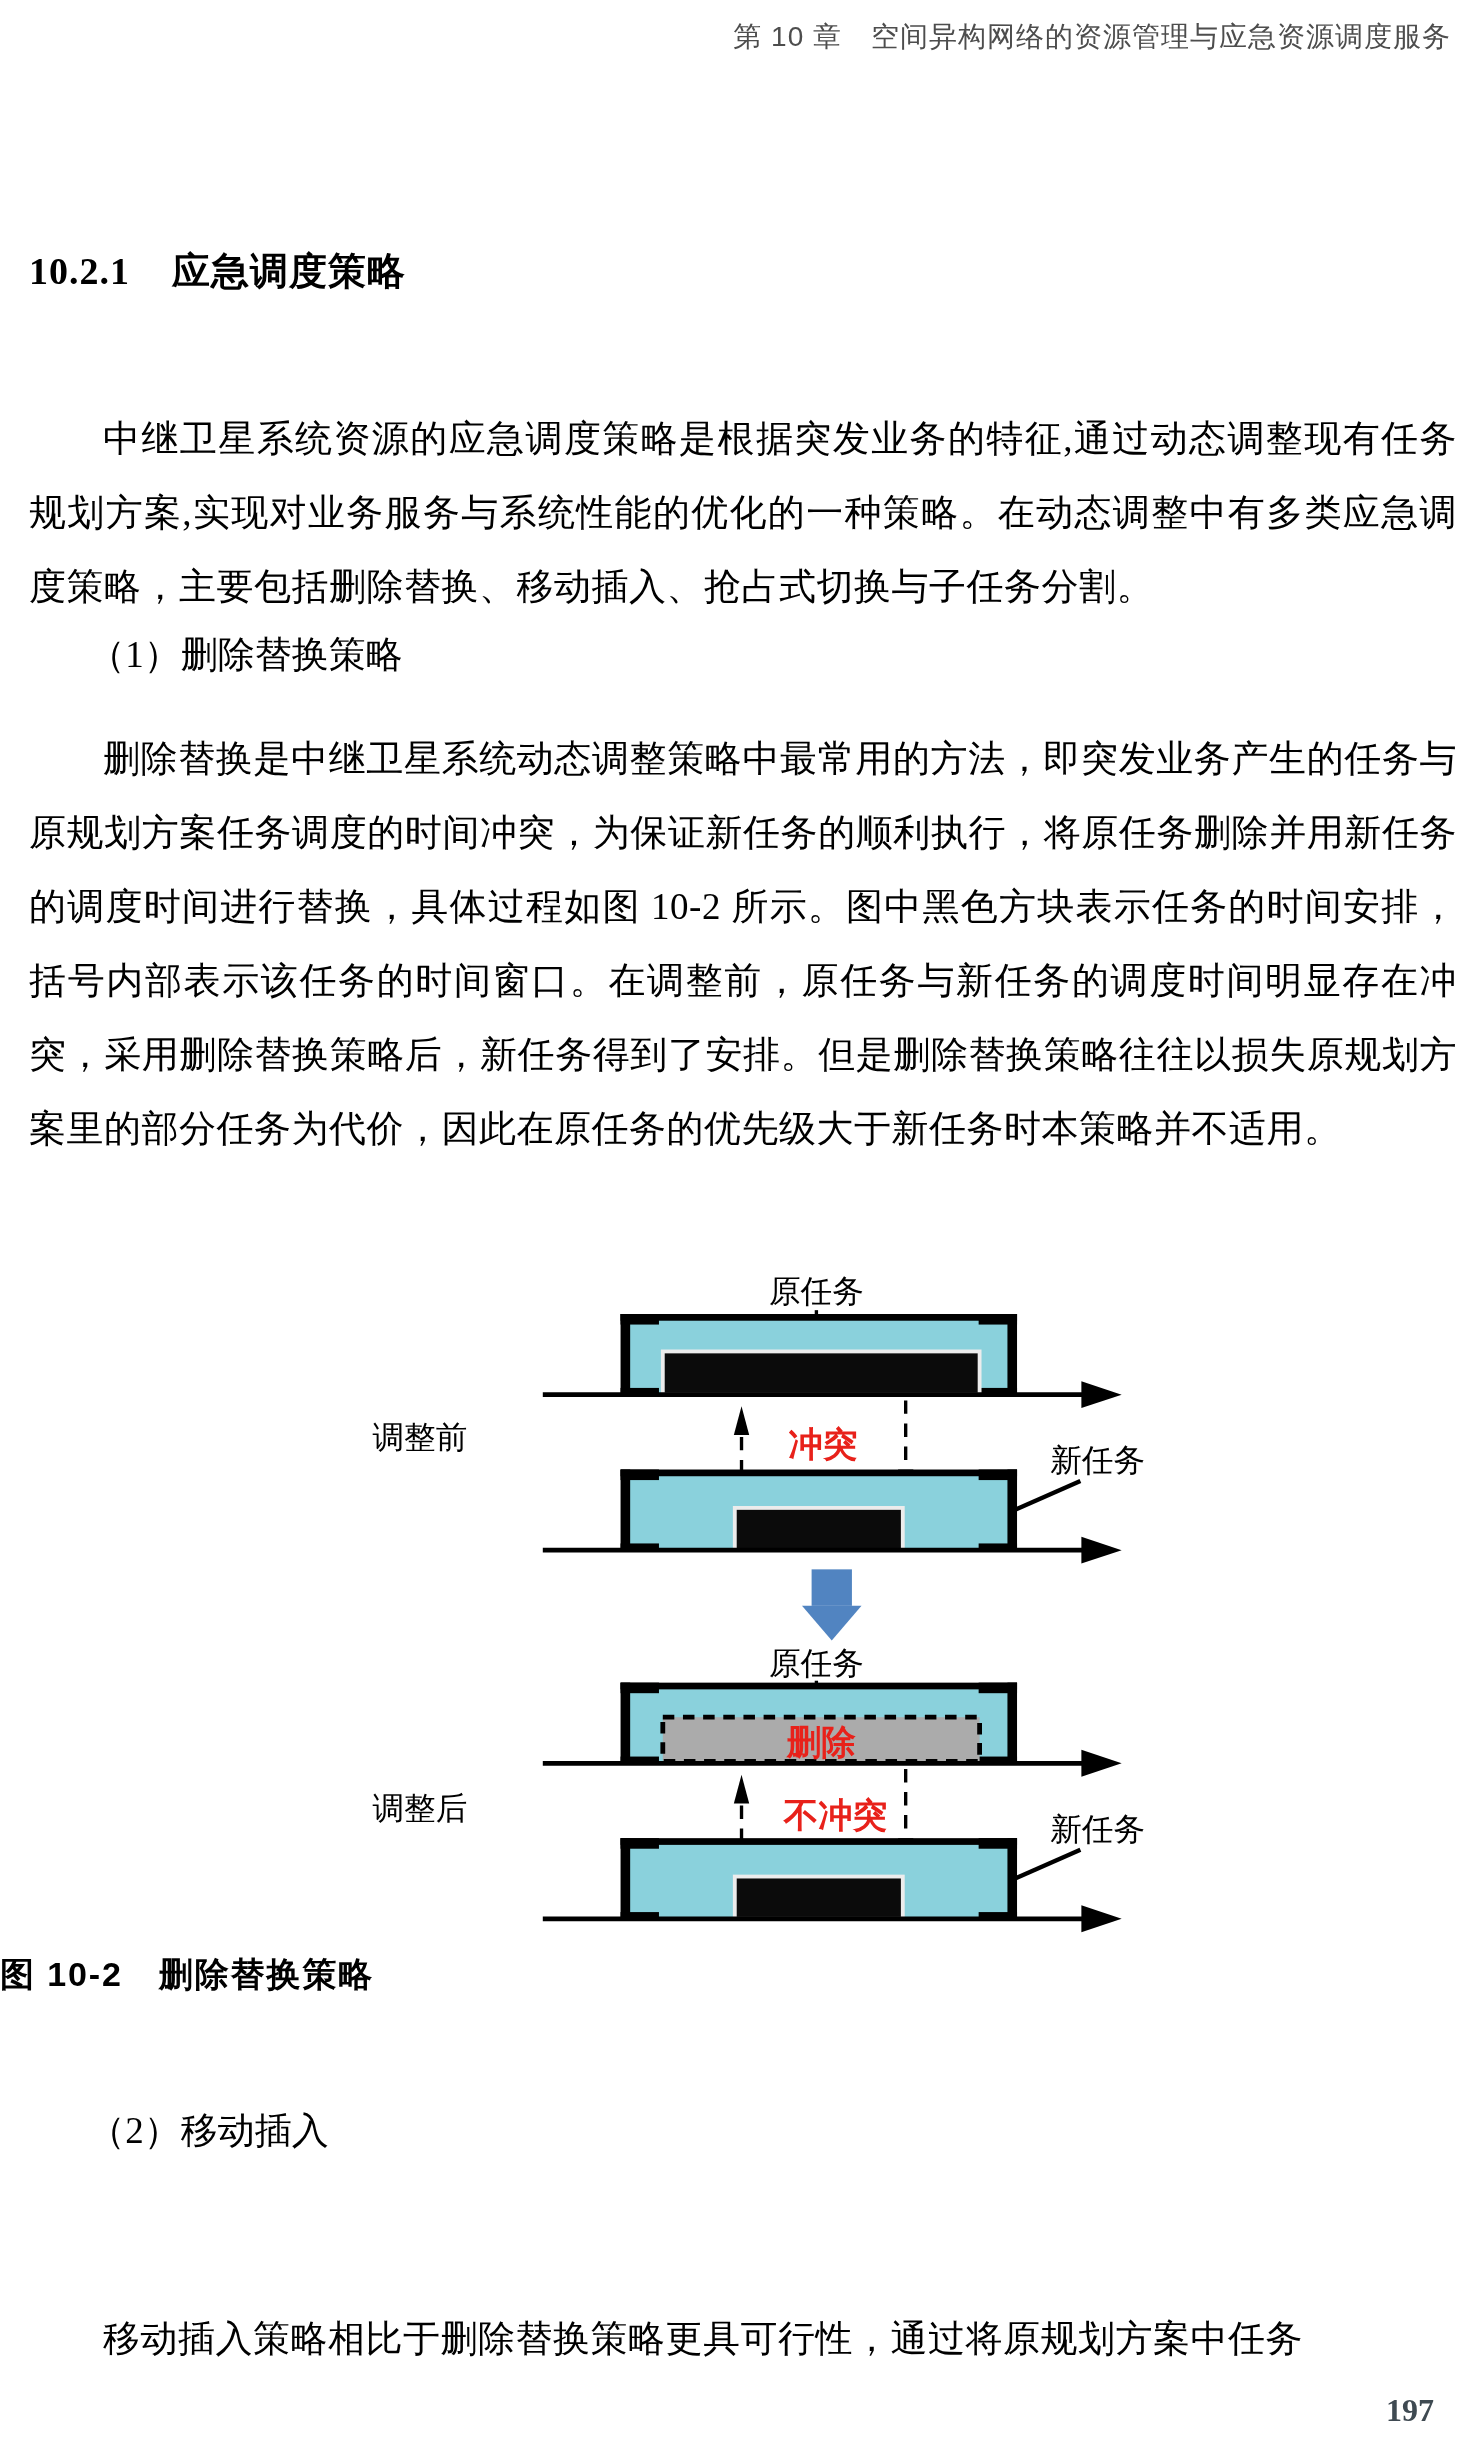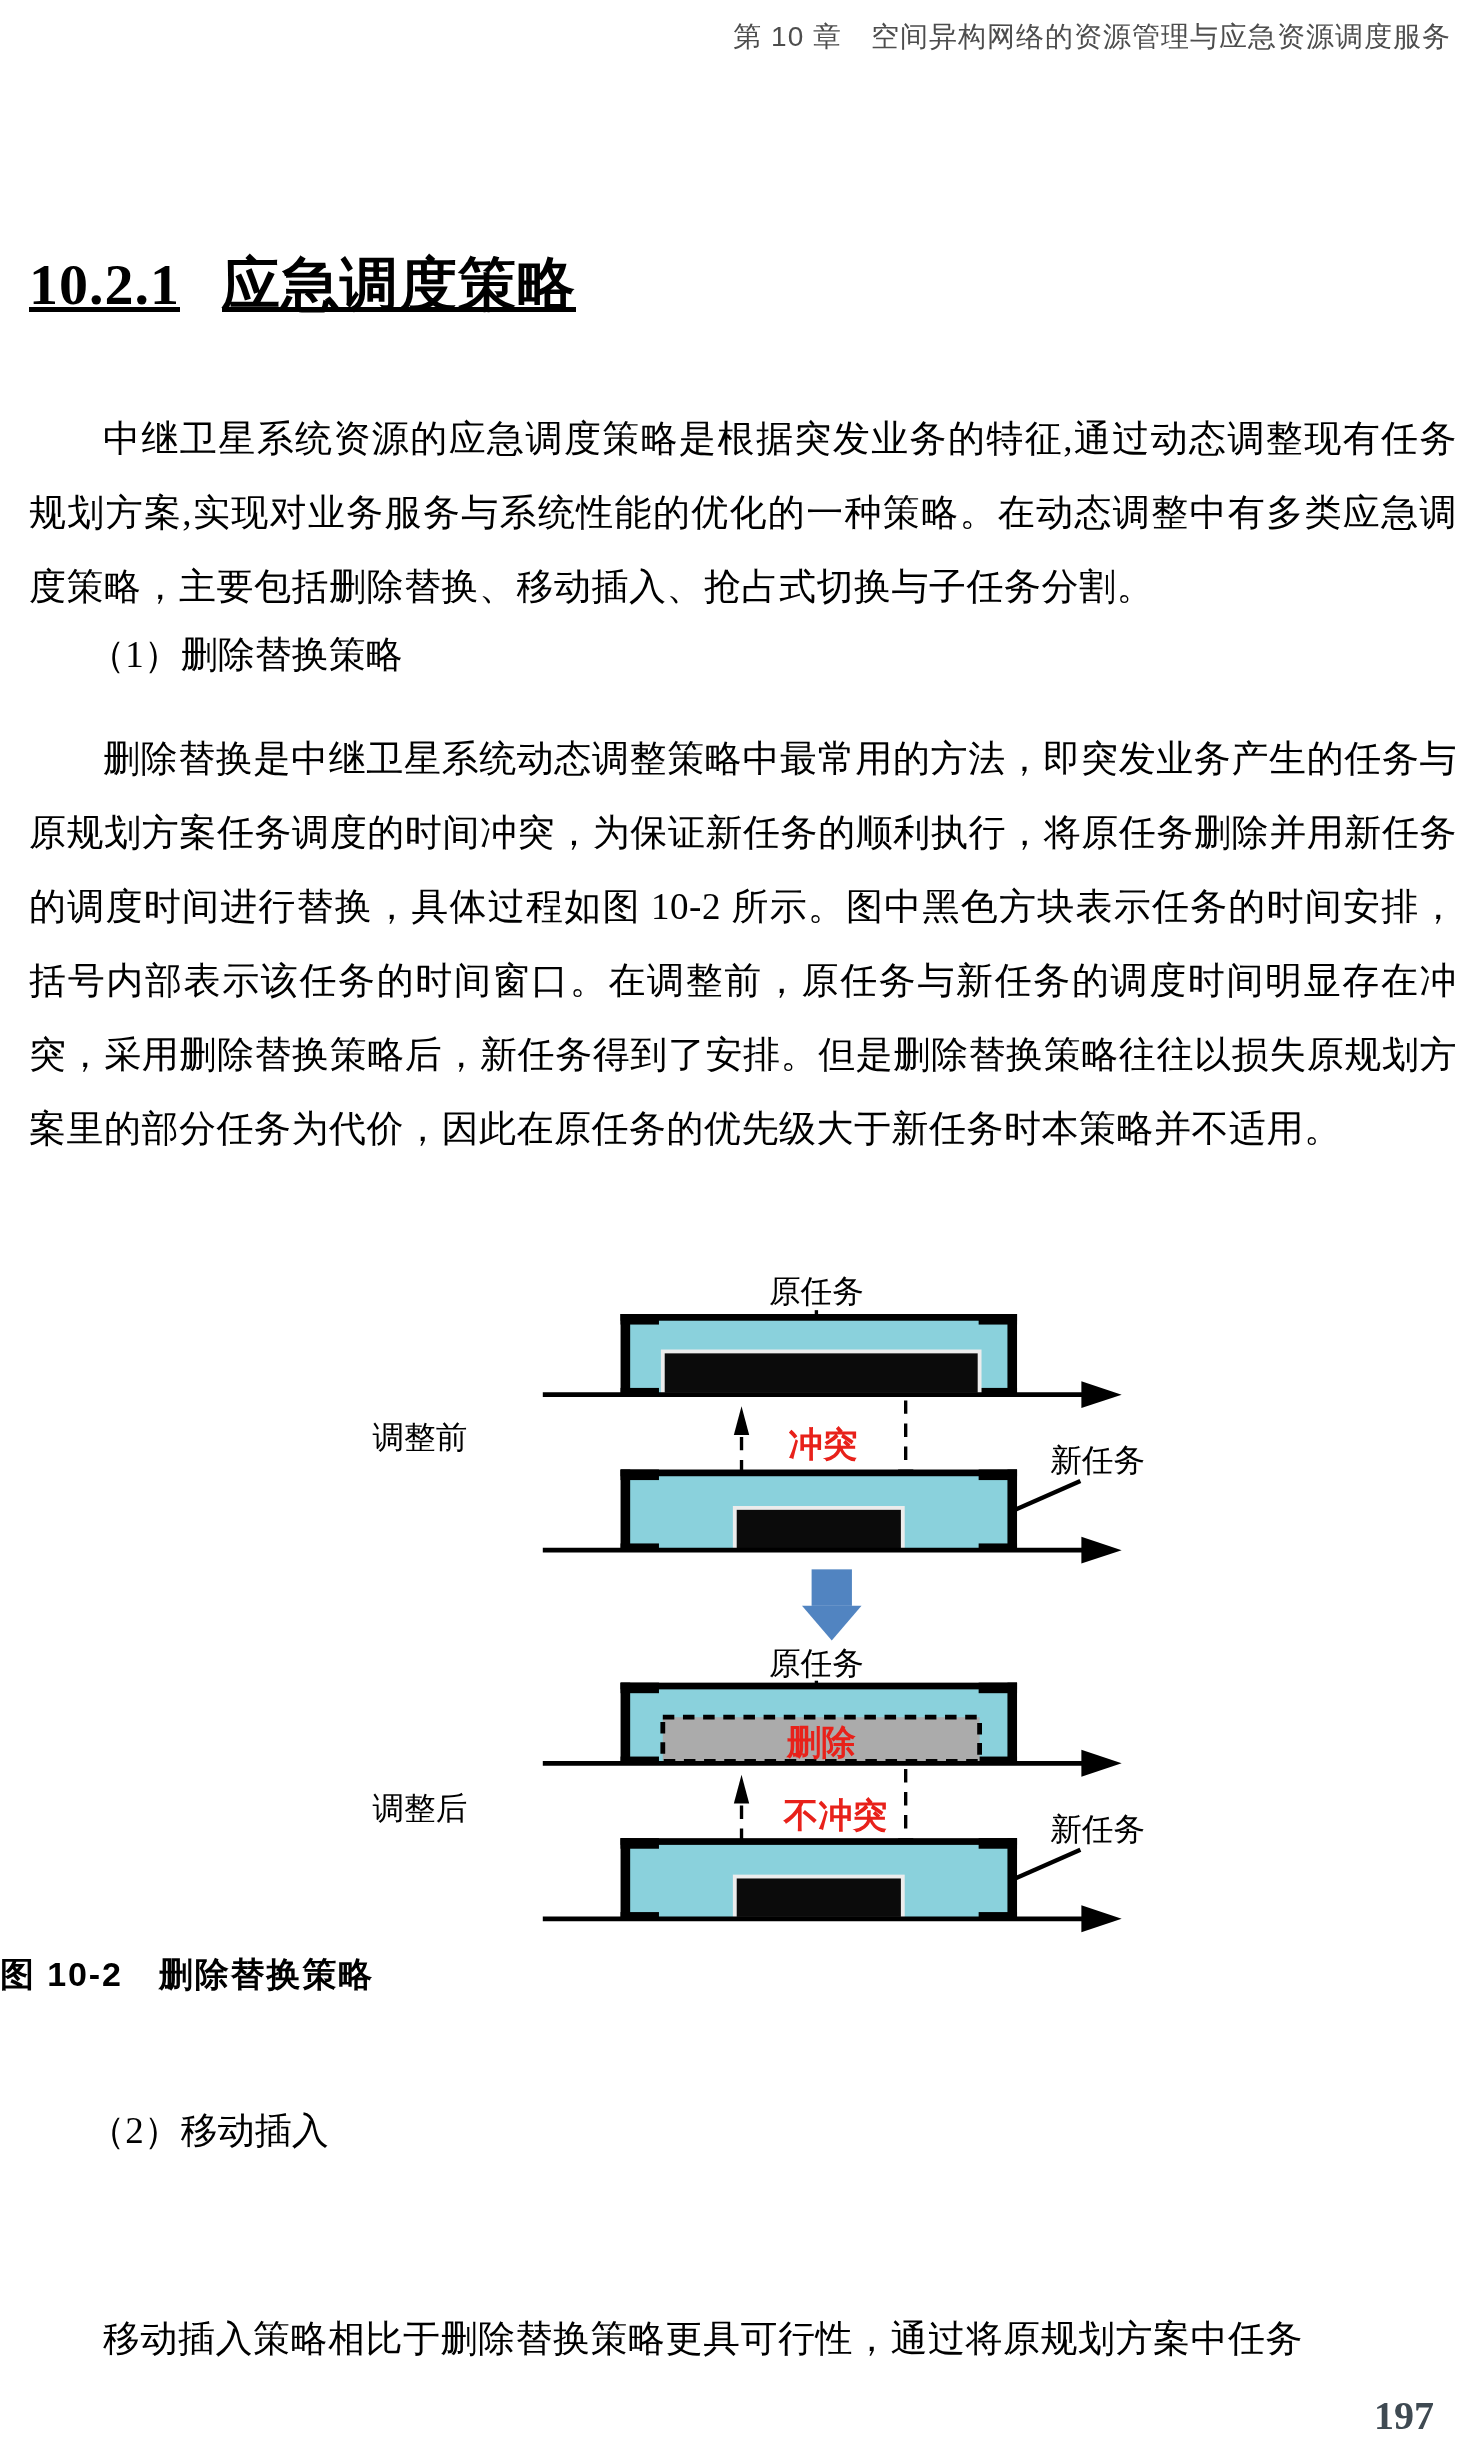--- a/index.html
+++ b/index.html
@@ -10,21 +10,21 @@
     font-family: "Liberation Serif", "DejaVu Serif", serif;
     color: #000000;
   }
   .running-header {
     position: absolute; top: 18px; right: 33px;
     font-family: "Liberation Sans", "DejaVu Sans", sans-serif;
     font-size: 28px; color: #4d4d4d; letter-spacing: 1px;
   }
   .section-heading {
     position: absolute; top: 246px; left: 29px;
-    font-size: 58px; font-weight: bold; letter-spacing: 1px; text-decoration: underline;
+    font-size: 38px; font-weight: bold; letter-spacing: 1px;
   }
   .section-heading .num { font-family: "Liberation Serif", serif; margin-right: 42px; }
   .section-heading .ttl { font-family: "Liberation Sans", "DejaVu Sans", sans-serif; }
   .para {
     position: absolute; left: 29px; width: 1428px;
     font-size: 37px; line-height: 74px;
     text-align: justify; text-indent: 2em;
     letter-spacing: 0.5px;
   }
   .p1 { top: 402px; }
@@ -38,21 +38,21 @@
   .item2 { top: 2102px; }
   .figure-wrap { position: absolute; top: 1266px; left: 0; width: 1285px; height: 672px; }
   .figure-caption {
     position: absolute; top: 1952px; left: 0; width: 1484px;
     font-family: "Liberation Sans", "DejaVu Sans", sans-serif;
     font-size: 34px; font-weight: bold; letter-spacing: 1.9px;
   }
   .page-number {
     position: absolute; top: 2392px; right: 50px;
     font-family: "Liberation Serif", serif;
-    font-size: 40px; font-weight: bold; color: #3f4a52;
+    font-size: 32px; font-weight: bold; color: #3f4a52;
   }
   svg text {
     font-family: "Liberation Serif", "DejaVu Serif", serif;
   }
   svg .diagram-label { font-size: 33px; fill: #000000; }
   svg .red-label { font-size: 36px; font-weight: bold; }
 </style>
 </head>
 <body>
 

